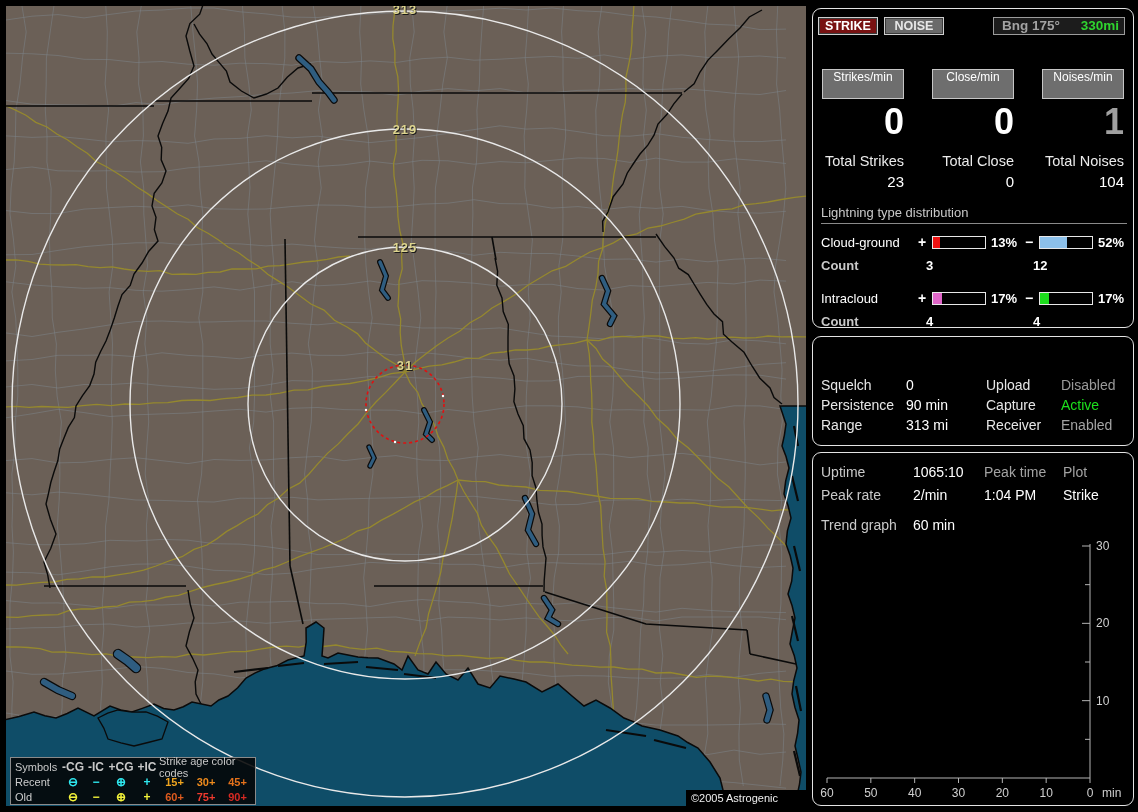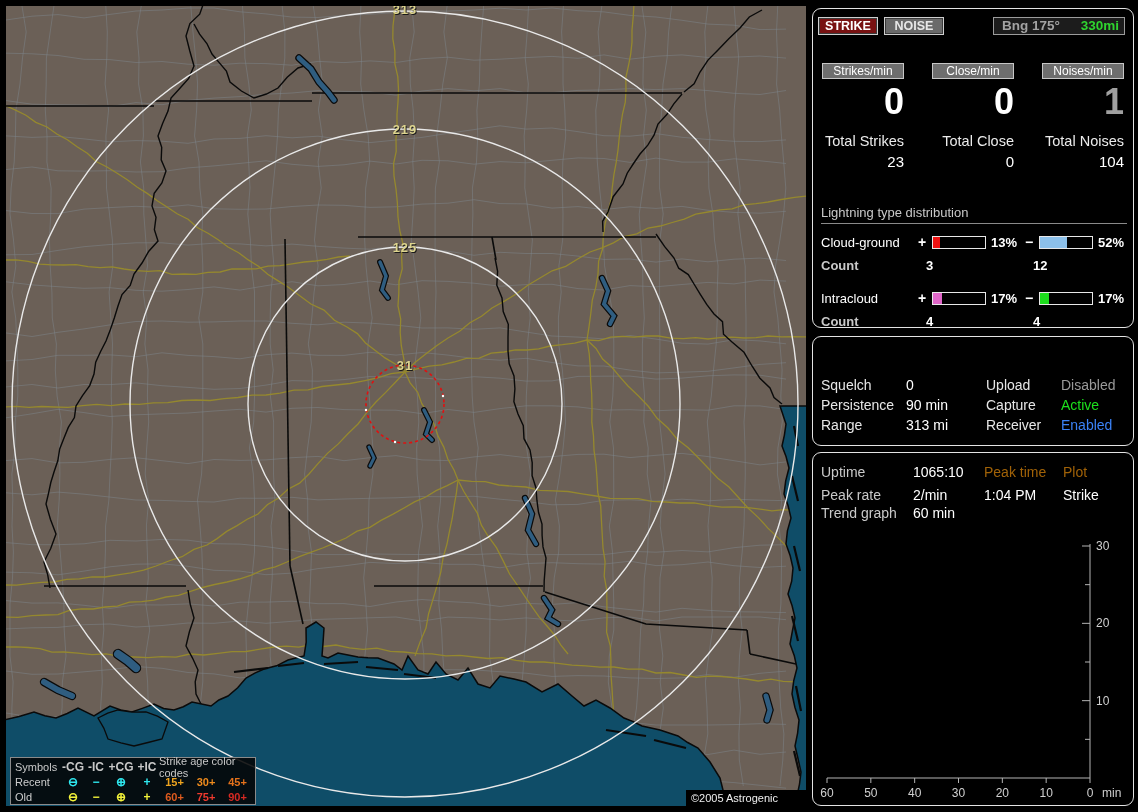--- a/index.html
+++ b/index.html
@@ -30,22 +30,22 @@
   .btn{position:absolute;top:8px;height:18px;line-height:16px;text-align:center;font-weight:bold;
     font-size:12.5px;border:1px solid #cfcfcf;box-sizing:border-box;box-shadow:inset 0 0 0 1px #3a3a3a;}
   #btn-strike{left:5px;width:60px;background:#781212;color:#fff;}
   #btn-noise{left:71px;width:60px;background:#6a6a6a;color:#e8e8e8;}
   #bng-box{position:absolute;left:180px;top:8px;width:132px;height:18px;background:#1c1c1c;
     border:1px solid #9c9c9c;box-sizing:border-box;font-weight:bold;font-size:13.5px;line-height:16px;}
   #bng-box .bng-b{position:absolute;left:8px;color:#a3a3a3;}
   #bng-box .bng-r{position:absolute;right:5px;color:#2fd42f;}
   .cols{position:absolute;left:9px;top:54px;width:304px;display:grid;grid-template-columns:82px 82px 82px;
     grid-column-gap:28px;}
-  .chip{height:16px;line-height:15px;text-align:center;font-size:12px;color:#fff;background:#6e6e6e;
-    border:1px solid #c6c6c6;box-sizing:border-box;}
+  .chip{height:30px;line-height:15px;text-align:center;font-size:12px;color:#fff;background:#6e6e6e;
+    border:1px solid #c6c6c6;box-sizing:border-box;margin-top:6px;}
   .rate{height:42px;line-height:42px;font-size:36px;font-weight:bold;text-align:right;margin-top:2px;}
   .tlabel{font-size:14.5px;color:#ececec;text-align:right;white-space:nowrap;margin-top:10px;}
   .tvalue{font-size:15px;color:#fff;text-align:right;margin-top:4px;}
   #dist{position:absolute;left:8px;top:196px;width:306px;}
   #dist-title{font-size:13px;color:#c9c9c9;border-bottom:1px solid #8a8a8a;padding-bottom:3px;}
   .drow{position:relative;height:24px;margin-top:8px;font-size:13px;}
   .drow .dname{position:absolute;left:0;top:3px;font-weight:normal;color:#fff;}
   .sign{position:absolute;top:2px;font-weight:bold;color:#fff;font-size:14px;}
   .bar{position:absolute;top:4px;width:52px;height:11px;border:1px solid #e8e8e8;background:#000;}
   .bar .fillbar{display:block;height:100%;}
@@ -61,21 +61,21 @@
   .srow .s1{position:absolute;left:8px;color:#e6e6e6;}
   .srow .s2{position:absolute;left:93px;color:#fff;}
   .srow .s3{position:absolute;left:173px;color:#e6e6e6;}
   .srow .s4{position:absolute;left:248px;}
   
   .rrow{position:absolute;left:0;width:322px;height:20px;font-size:14px;}
   .rrow .r1{position:absolute;left:8px;color:#c9c9c9;}
   .rrow .r2{position:absolute;left:100px;color:#fff;}
   .rrow .r3{position:absolute;left:171px;}
   .rrow .r4{position:absolute;left:250px;}
-  .dim{color:#a16207;} .lit{color:#fff;}
+  .dim{color:#a3a3a3;} .lit{color:#fff;}
   #trend-svg{position:absolute;left:0;top:78px;}
 </style>
 </head>
 <body>
 
 <div id="app">
 
   <div id="map">
     <svg id="map-svg" width="800" height="800">
         <rect x="0" y="0" width="800" height="800" fill="#6b6057"></rect>
@@ -280,38 +280,38 @@
       <div class="srow" style="top:60px;">
         <span class="s1">Persistence</span>
         <span class="s2">90 min</span>
         <span class="s3">Capture</span>
         <span class="s4" style="color: rgb(28, 224, 28);">Active</span>
       </div>
       <div class="srow" style="top:80px;">
         <span class="s1">Range</span>
         <span class="s2">313 mi</span>
         <span class="s3">Receiver</span>
-        <span class="s4" style="color: #3b82f6;">Enabled</span>
+        <span class="s4" style="color: #a3a3a3;">Enabled</span>
       </div>
     </div>
 
     <div class="panel" id="panel-runtime">
       <div class="rrow" style="top:11px;">
         <span class="r1">Uptime</span>
         <span class="r2">1065:10</span>
         <span class="r3 dim">Peak time</span>
         <span class="r4 dim">Plot</span>
       </div>
       <div class="rrow" style="top:34px;">
         <span class="r1">Peak rate</span>
         <span class="r2">2/min</span>
         <span class="r3 lit">1:04 PM</span>
         <span class="r4 lit">Strike</span>
       </div>
-      <div class="rrow" style="top:52px;">
+      <div class="rrow" style="top:64px;">
         <span class="r1">Trend graph</span>
         <span class="r2">60 min</span>
       </div>
       <svg id="trend-svg" width="322" height="276">
           <line x1="277" y1="13" x2="277" y2="247" stroke="#b4b4b4" stroke-width="1"></line>
           <line x1="14" y1="247" x2="277" y2="247" stroke="#b4b4b4" stroke-width="1"></line>
           <line x1="269" y1="169.66666666666669" x2="277" y2="169.66666666666669" stroke="#b4b4b4" stroke-width="1"></line>
           <text x="283" y="173.66666666666669" fill="#d0d0d0" font-size="12" font-family="&quot;Liberation Sans&quot;,sans-serif">10</text>
           <line x1="272" y1="208.33333333333334" x2="277" y2="208.33333333333334" stroke="#b4b4b4" stroke-width="1"></line>
           <line x1="269" y1="92.33333333333334" x2="277" y2="92.33333333333334" stroke="#b4b4b4" stroke-width="1"></line>

